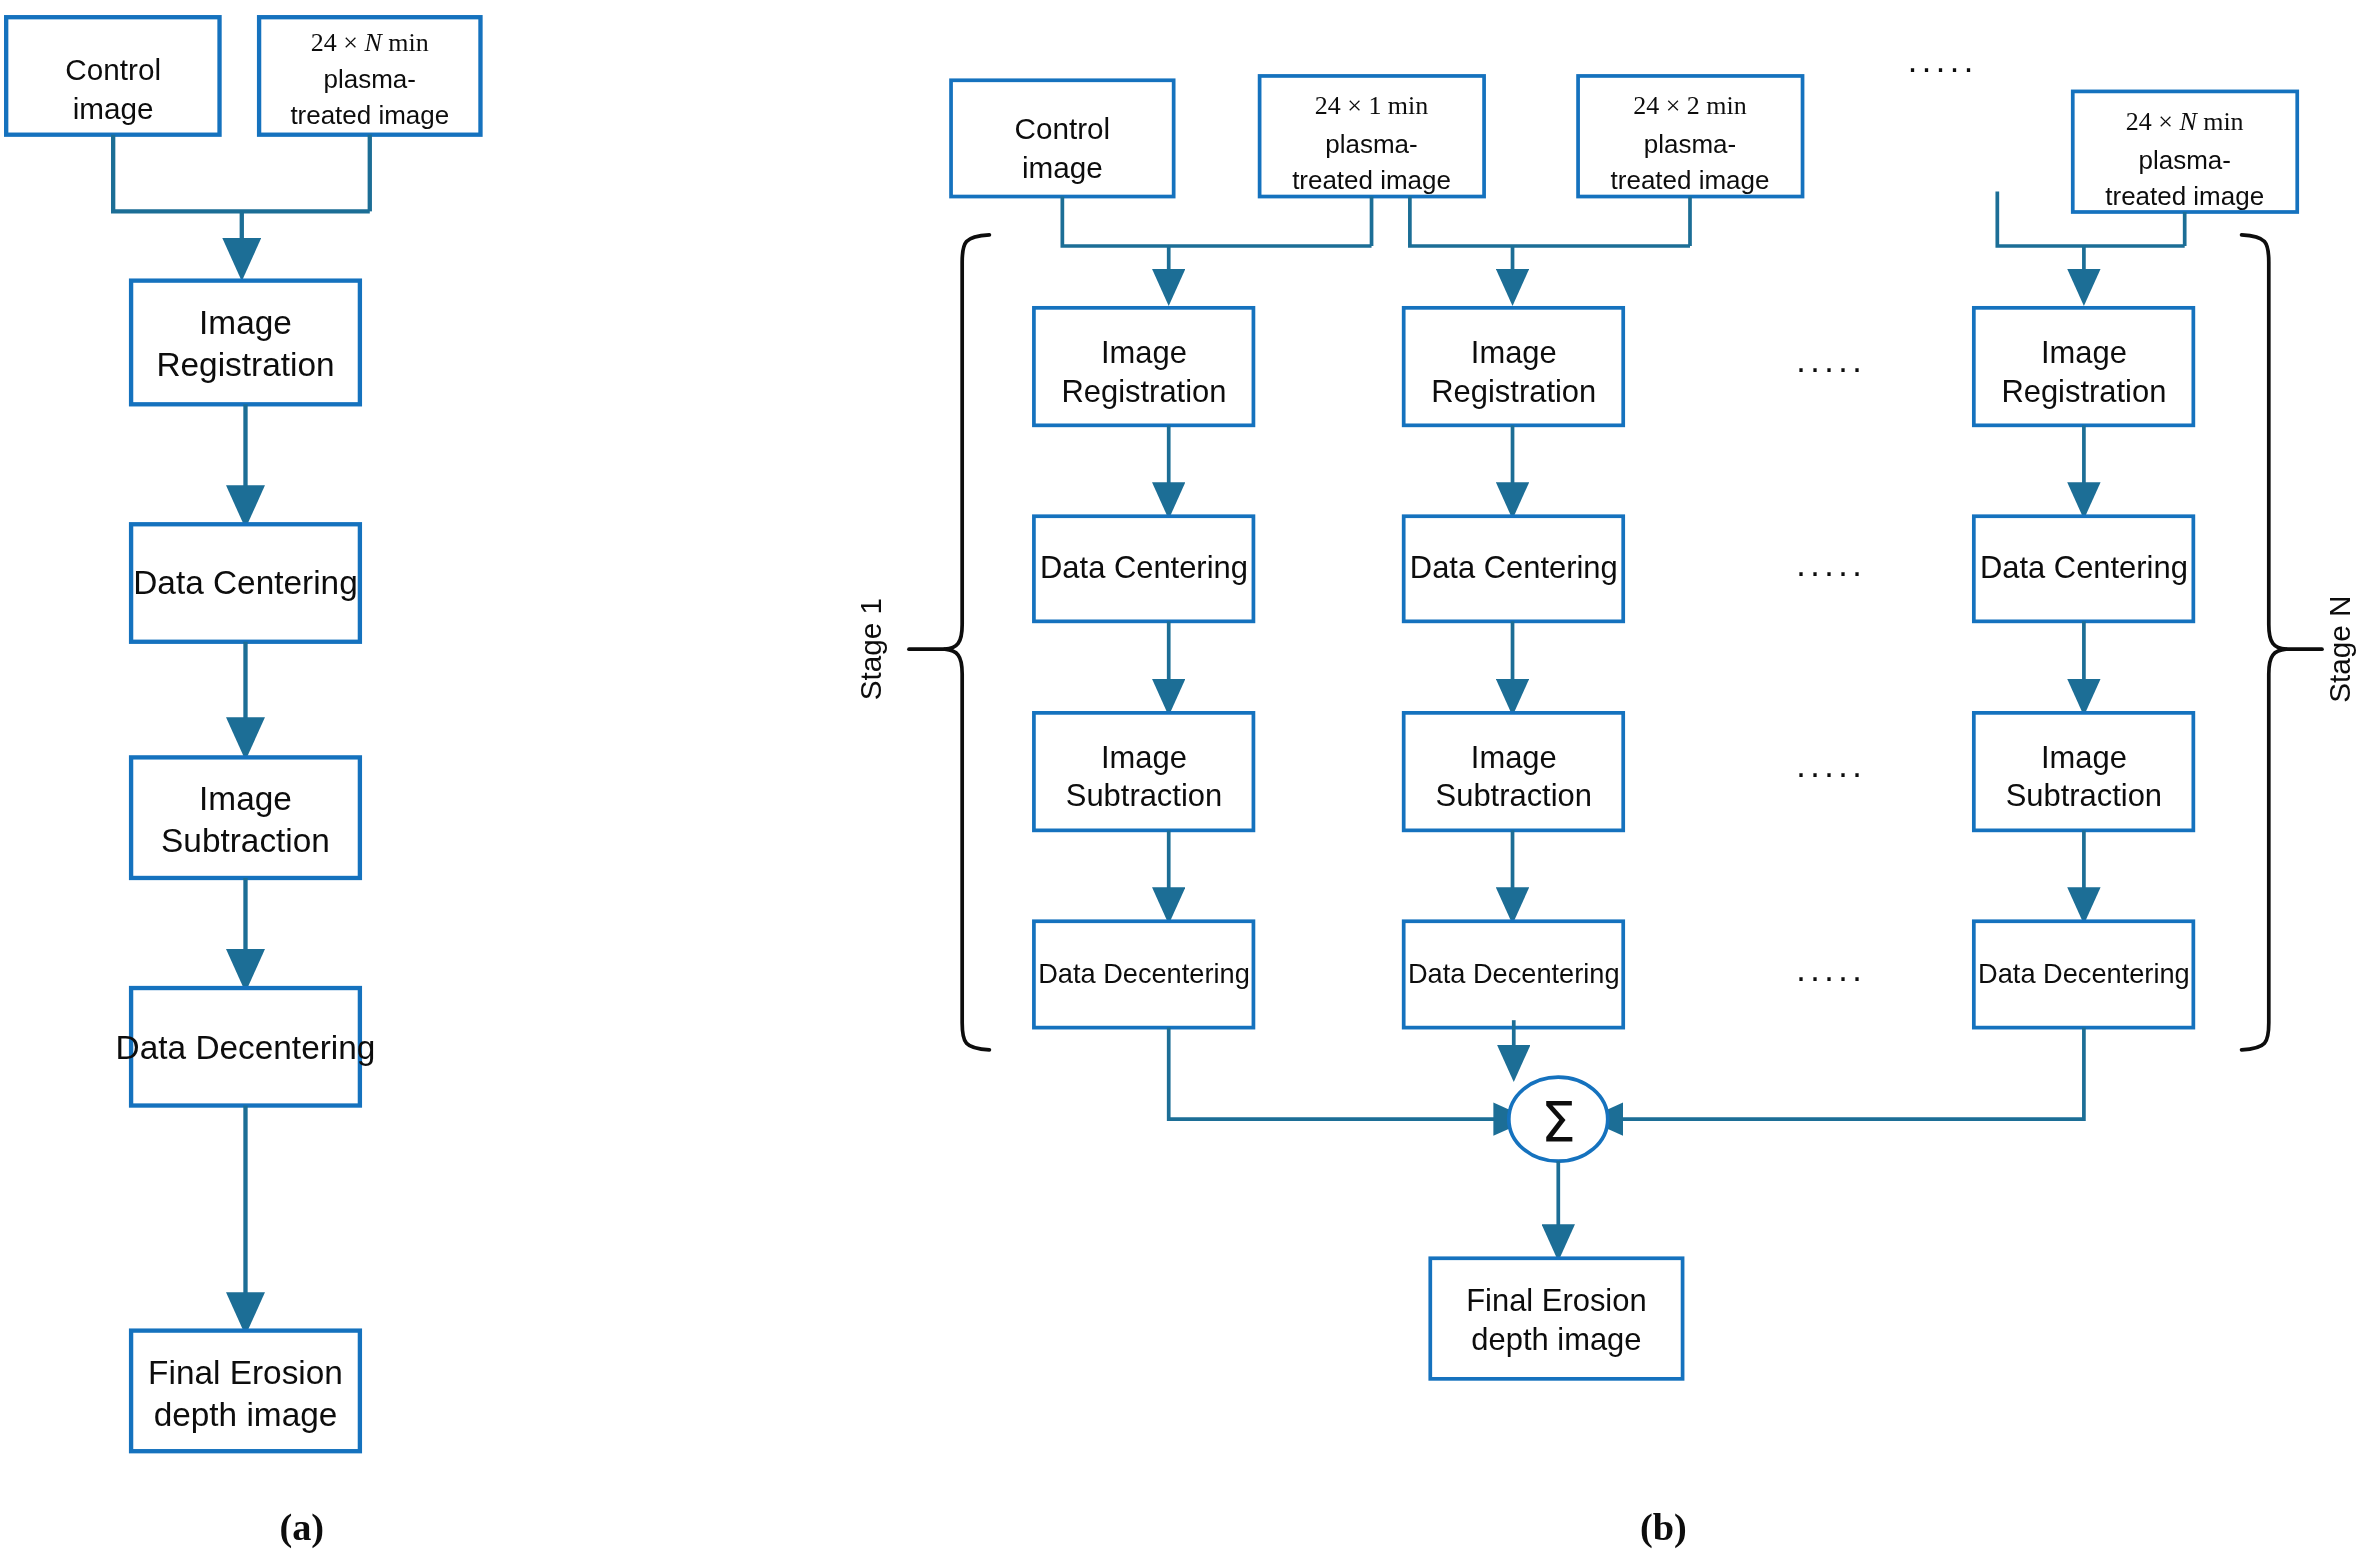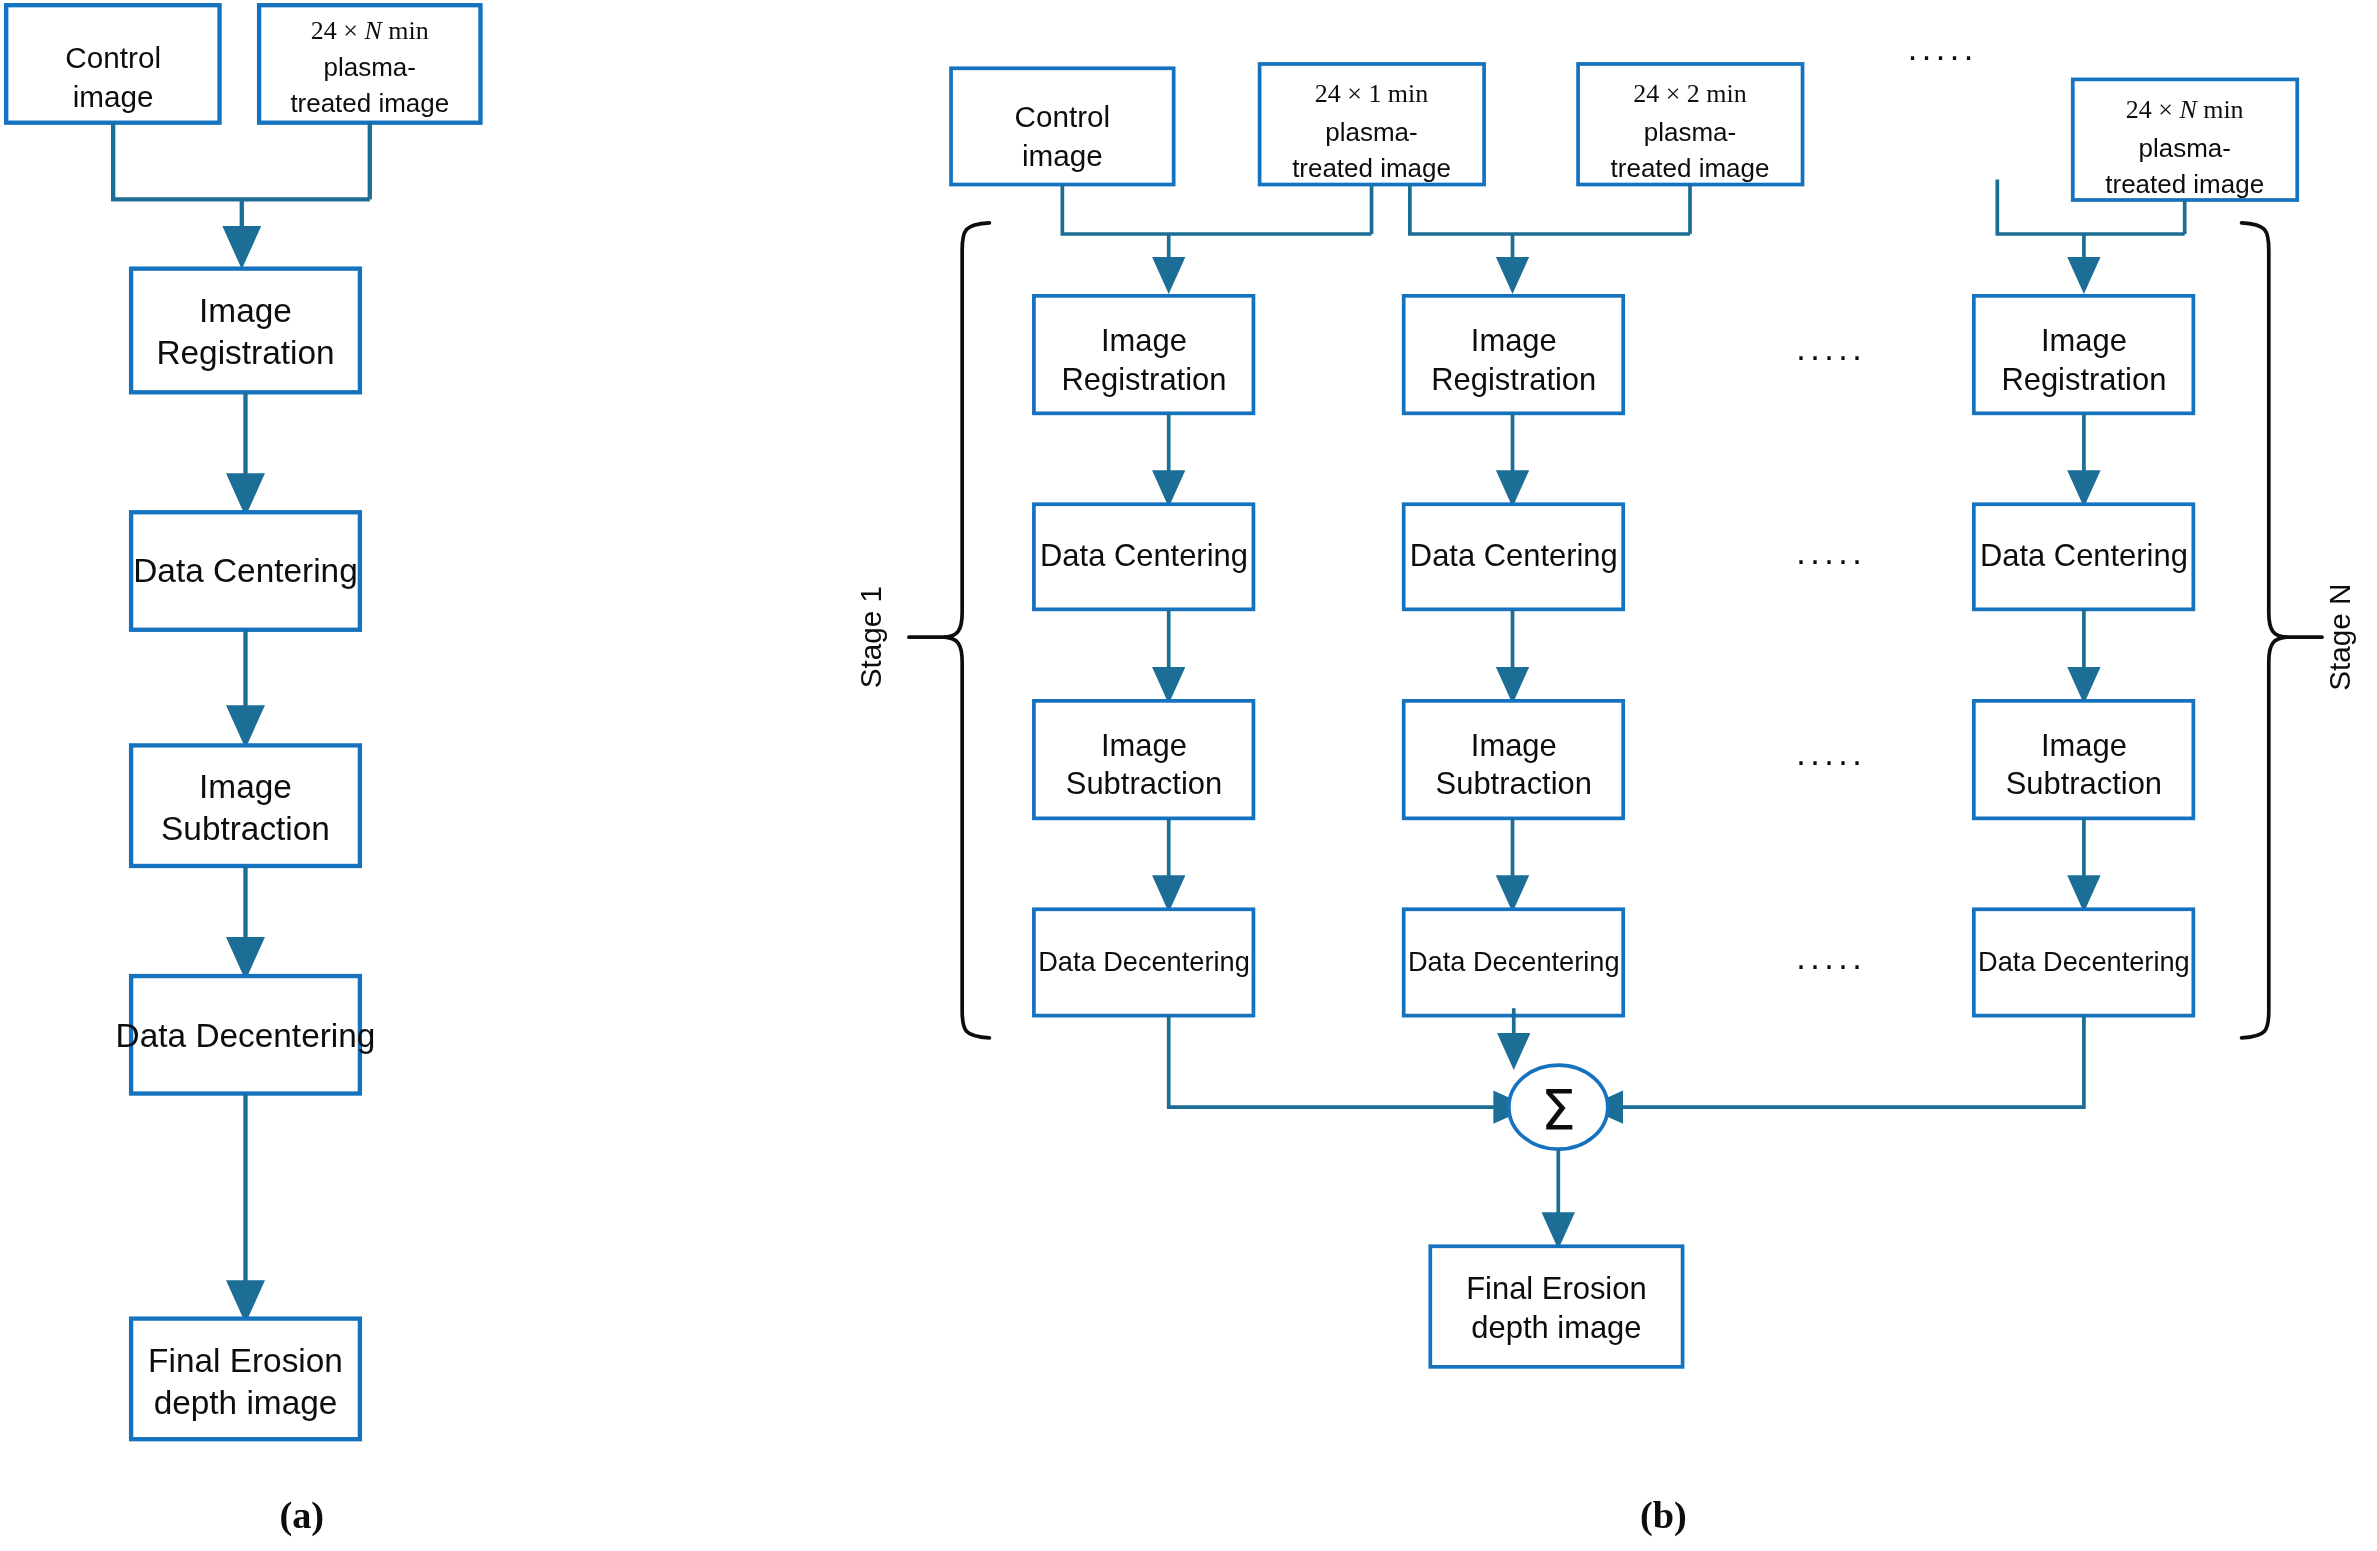--- a/index.html
+++ b/index.html
@@ -10,21 +10,21 @@
   body {
     width: 2377px;
     height: 1552px;
     font-family: "Liberation Sans", sans-serif;
     position: relative;
     overflow: hidden;
   }
   #diagram-root {
     position: absolute;
     left: 0;
-    top: 0;
+    top: 12px;
     width: 2377px;
     height: 1346px;
   }
   svg.flow {
     position: absolute;
     left: 0;
     top: 0;
     width: 2377px;
     height: 1552px;
     display: block;

